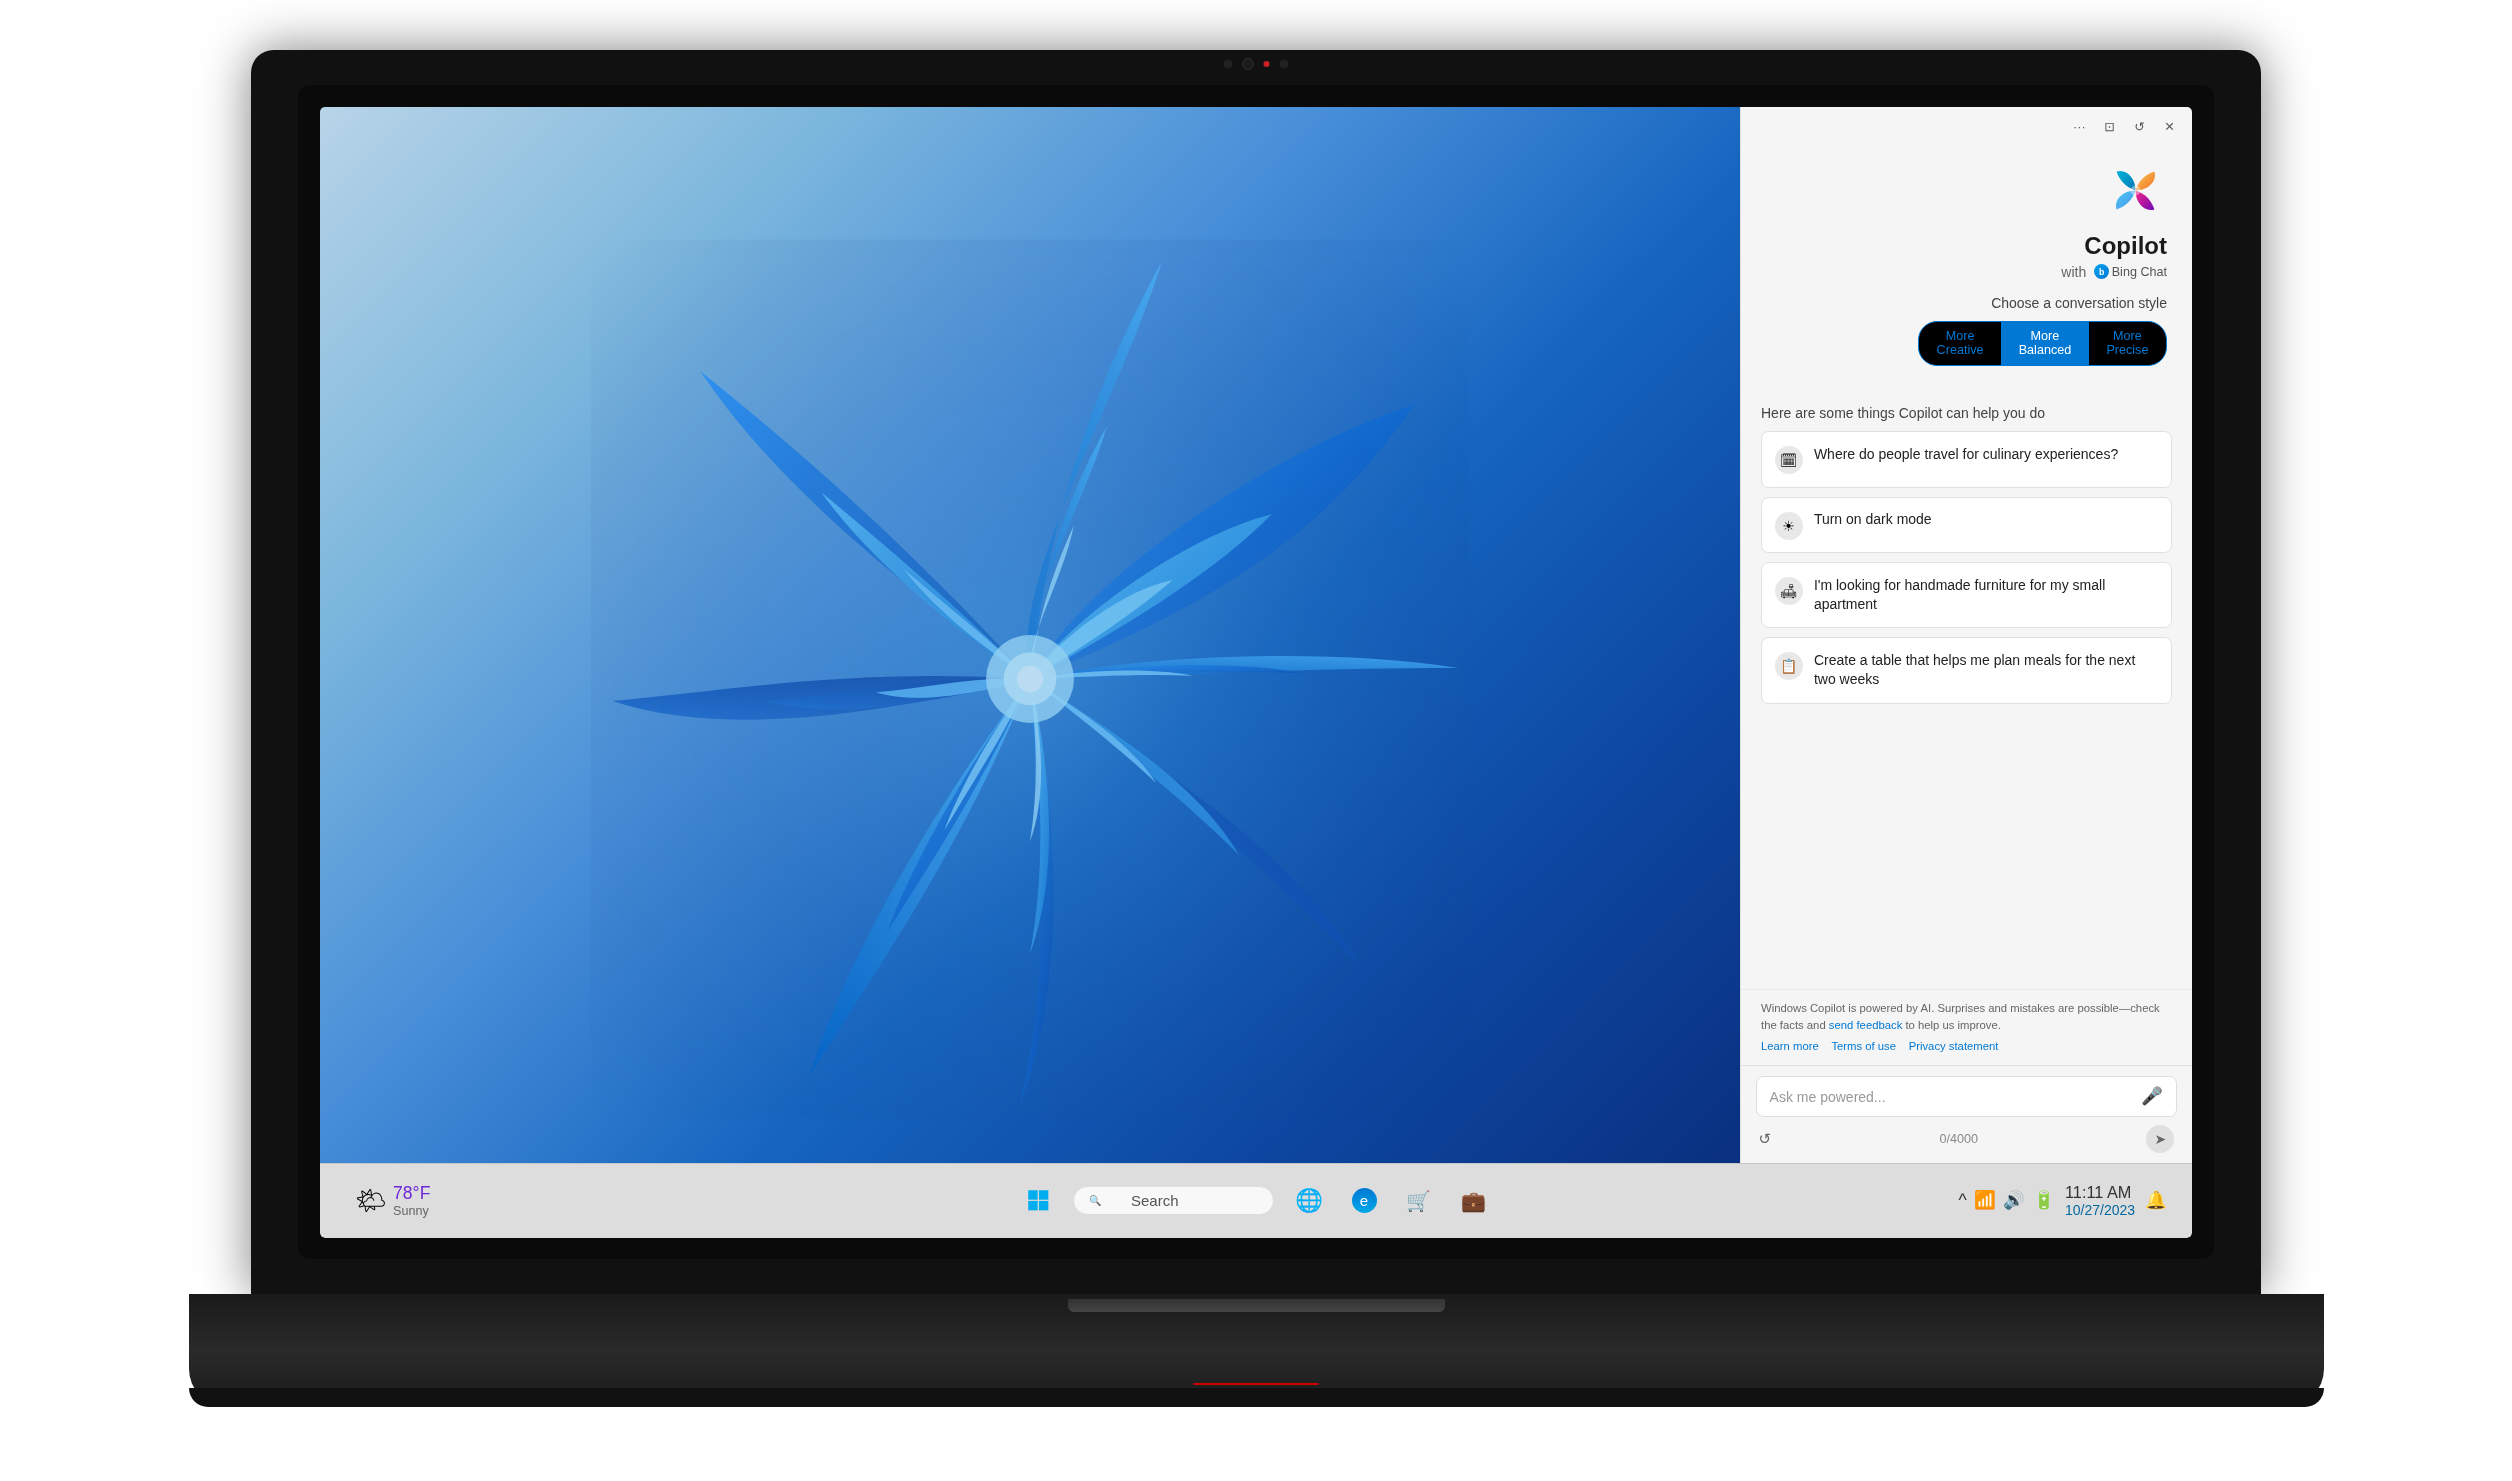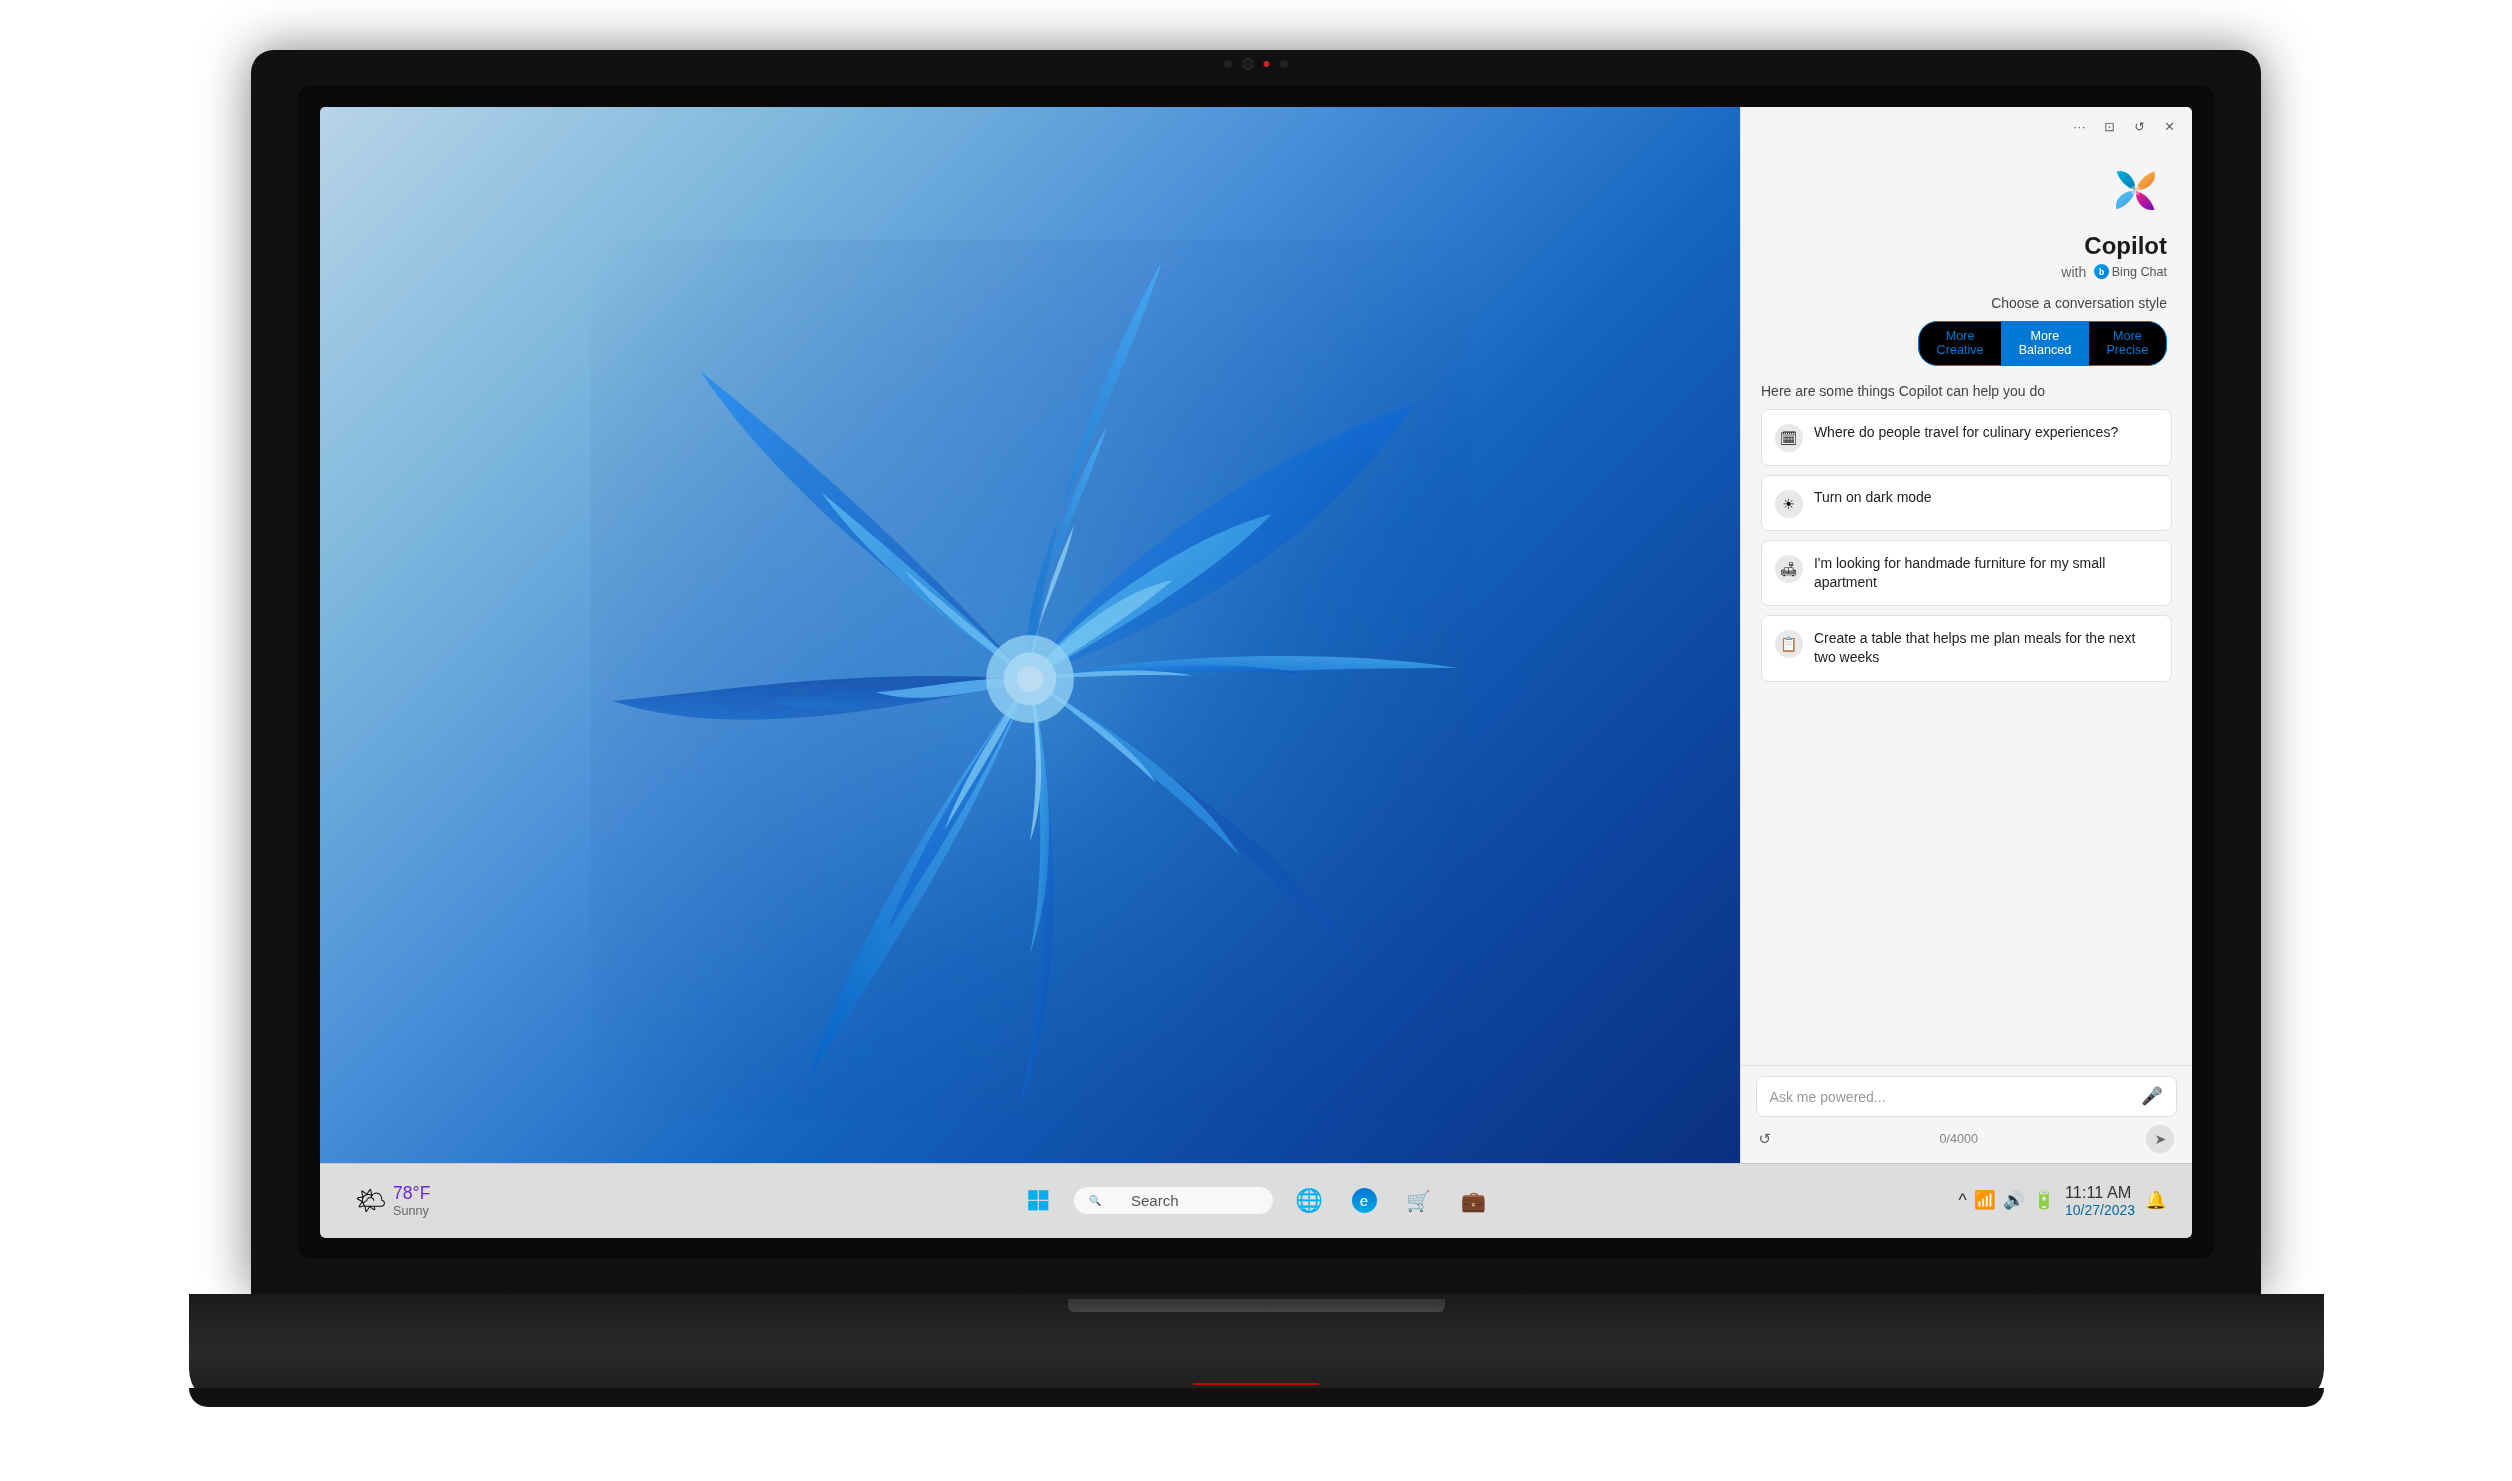--- a/index.html
+++ b/index.html
@@ -347,20 +347,21 @@
       background: #0078d4;
       color: white;
       font-weight: 500;
     }
 
     
     .copilot-suggestions {
       flex: 1;
       overflow-y: auto;
       padding: 0 20px;
+      margin-top: 22px;
     }
 
     .suggestions-header {
       font-size: 14px;
       color: #444;
       margin-bottom: 10px;
       padding-top: 2.5px;
     }
 
     .suggestion-item {
@@ -712,20 +713,30 @@
                 <div class="suggestion-icon">🛋</div>
                 <div class="suggestion-text">I'm looking for handmade furniture for my small apartment</div>
               </div>
 
               <div class="suggestion-item">
                 <div class="suggestion-icon">📋</div>
                 <div class="suggestion-text">Create a table that helps me plan meals for the next two weeks</div>
               </div>
             </div>
 
+            <div class="copilot-footer-note">
+              <span>Windows Copilot is powered by AI. Surprises and mistakes are possible—check the facts and </span>
+              <a>send feedback</a>
+              <span> to help us improve.</span>
+              <div class="footer-links">
+                <a class="footer-link">Learn more</a>
+                <a class="footer-link">Terms of use</a>
+                <a class="footer-link">Privacy statement</a>
+              </div>
+            </div>
 
             <div class="copilot-input-area">
               <div class="input-box">
                 <span class="input-placeholder">Ask me powered...</span>
                 <span class="mic-icon">🎤</span>
               </div>
               <div class="input-footer">
                 <div class="input-footer-left">
                   <span class="refresh-icon">↺</span>
                 </div>

